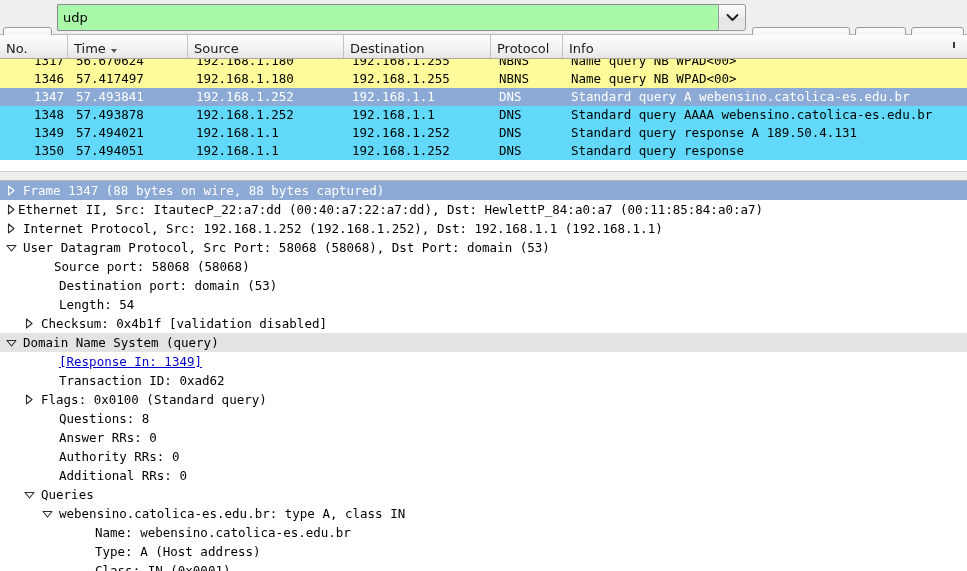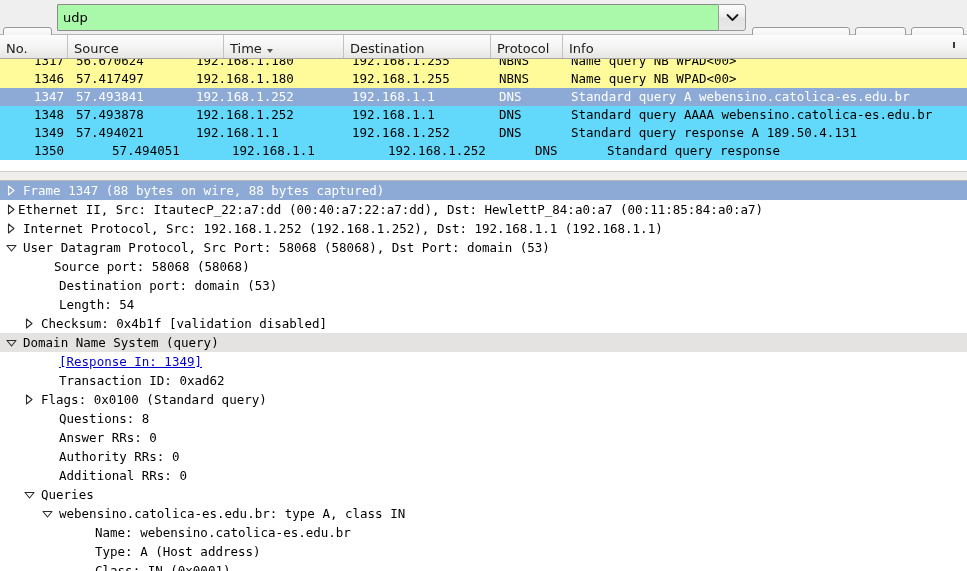--- a/index.html
+++ b/index.html
@@ -252,26 +252,26 @@
   <div class="tb-btn" id="apply-btn">
       <span>App<span class="mn">l</span>y</span>
     </div>
 </div>
 
 <div id="packet-list">
   <div id="plist-header">
     <div class="hcell" style="width:68px">
       <span>No.</span>
     </div>
-    <div class="hcell" style="width:156px">
-      <span>Source</span>
-    </div>
     <div class="hcell" style="width:120px">
       <span>Time</span>
       <span class="sort-ind"></span>
+    </div>
+    <div class="hcell" style="width:156px">
+      <span>Source</span>
     </div>
     <div class="hcell" style="width:147px">
       <span>Destination</span>
     </div>
     <div class="hcell" style="width:72px">
       <span>Protocol</span>
     </div>
     <div class="hcell last">
       <span>Info</span>
     </div>
@@ -313,21 +313,21 @@
       <div class="prow dns">
         <div class="pcell c-no" style="width: 68px;">1349</div>
         <div class="pcell c-time" style="width: 120px;">57.494021</div>
         <div class="pcell c-src" style="width: 156px;">192.168.1.1</div>
         <div class="pcell c-dst" style="width: 147px;">192.168.1.252</div>
         <div class="pcell c-proto" style="width: 72px;">DNS</div>
         <div class="pcell c-info">Standard query response A 189.50.4.131</div>
       </div>
       <div class="prow dns">
         <div class="pcell c-no" style="width: 68px;">1350</div>
-        <div class="pcell c-time" style="width: 120px; margin-left: 36px;">57.494051</div>
+        <div class="pcell c-time" style="width: 120px;">57.494051</div>
         <div class="pcell c-src" style="width: 156px;">192.168.1.1</div>
         <div class="pcell c-dst" style="width: 147px;">192.168.1.252</div>
         <div class="pcell c-proto" style="width: 72px;">DNS</div>
         <div class="pcell c-info">Standard query response</div>
       </div>
     </div>
   <div id="plist-bottom-space" style="height: 11px;"></div>
 </div>
 
 <div id="splitter">

